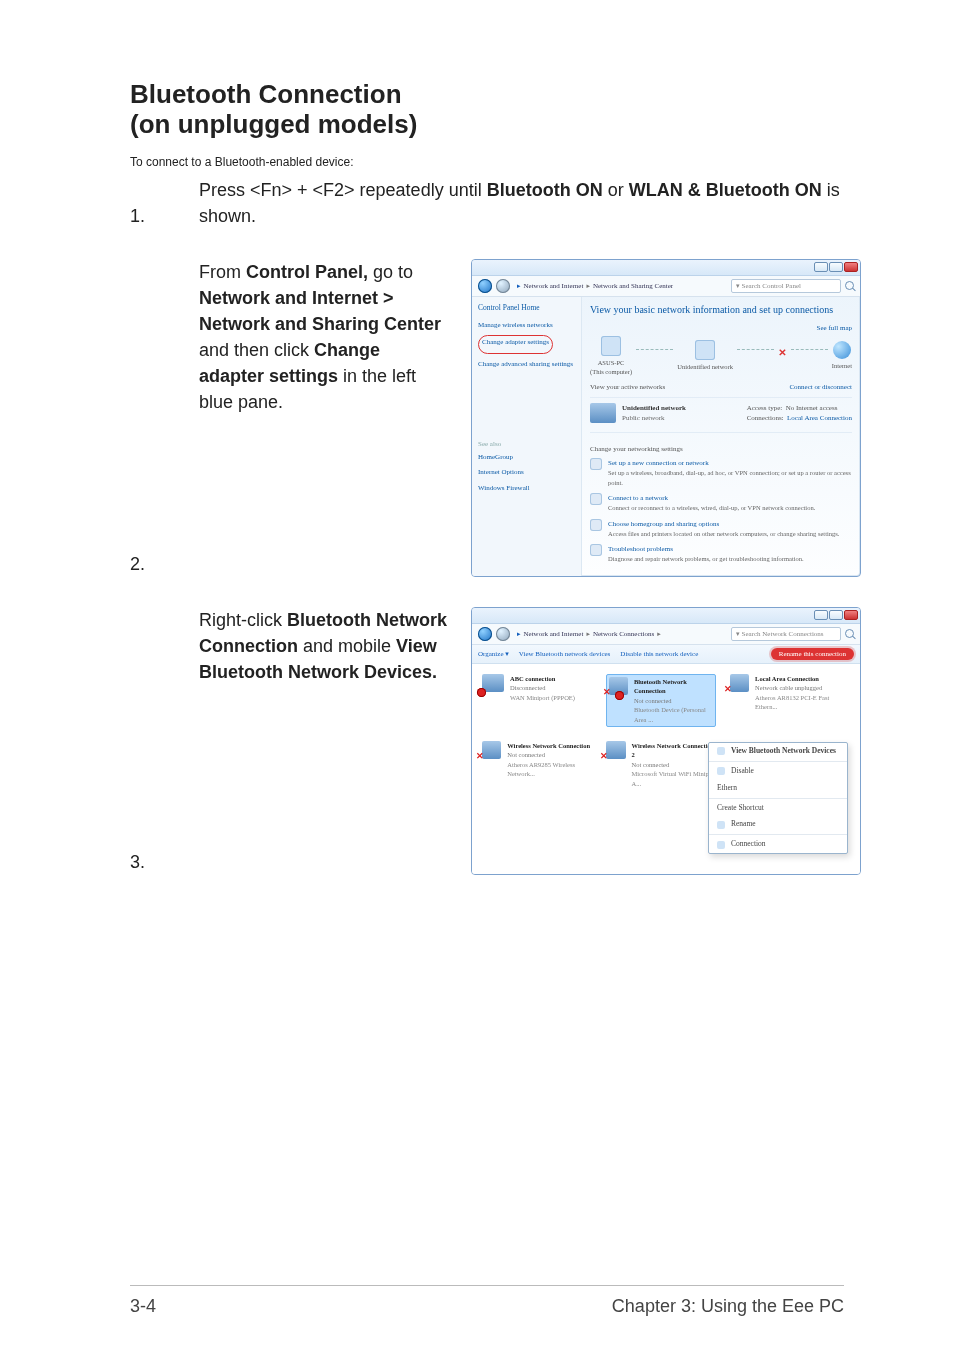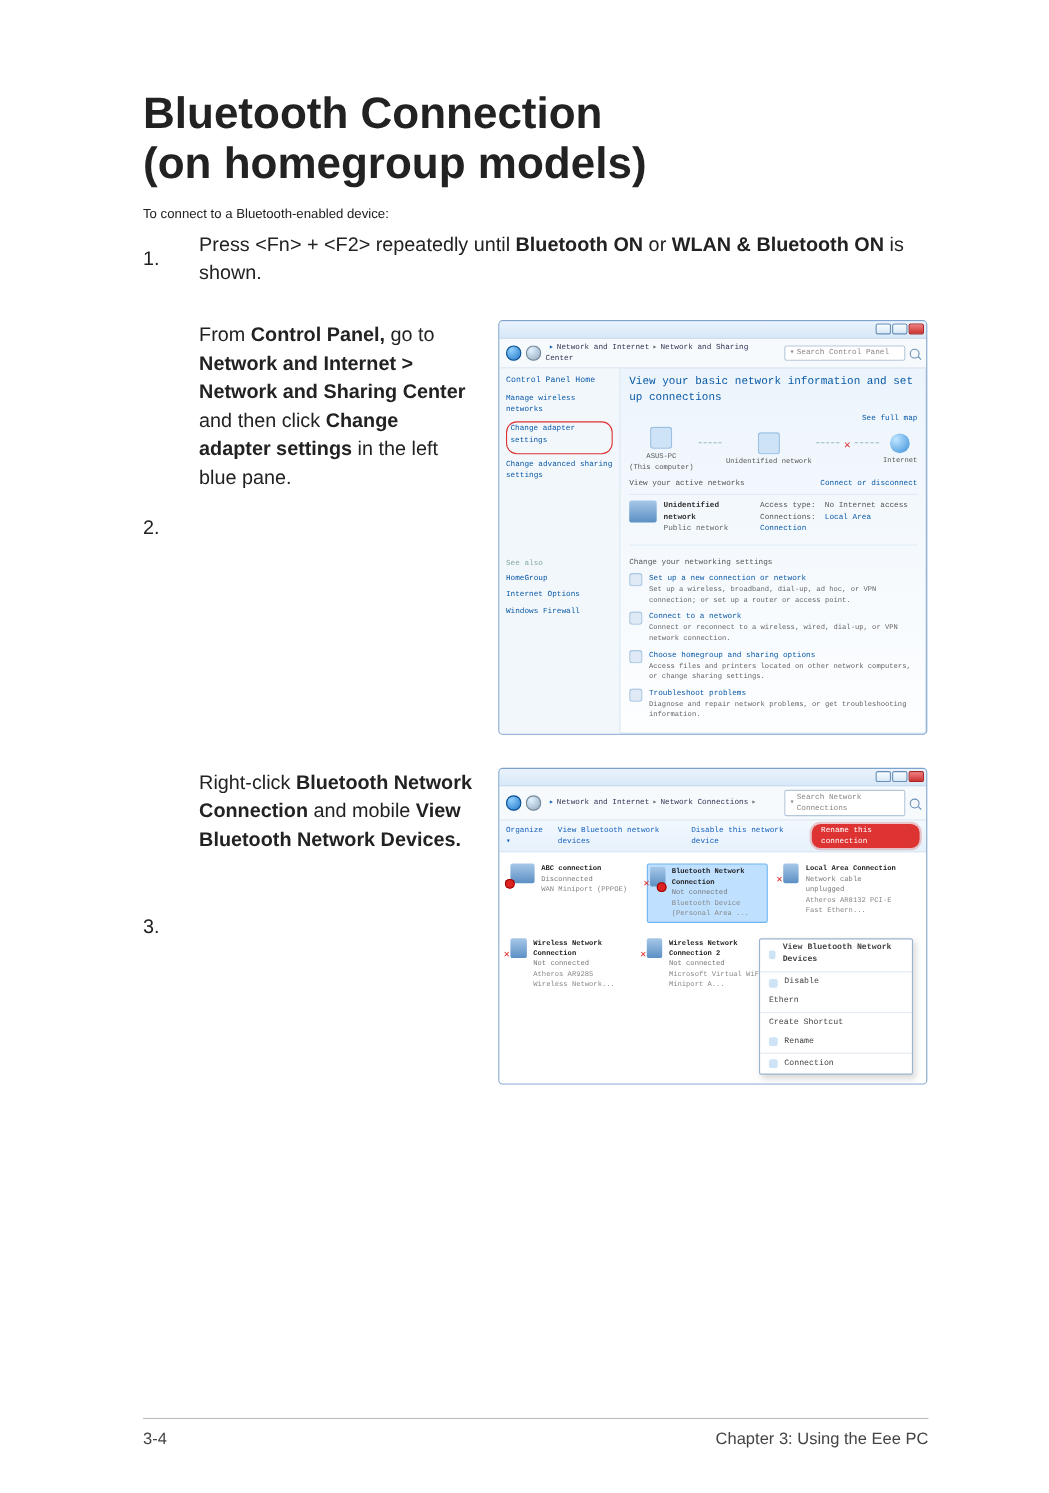--- a/index.html
+++ b/index.html
@@ -8,21 +8,21 @@
     width: 954px;
     height: 1357px;
     padding: 80px 110px 40px 130px;
     position: relative;
     display: flex;
     flex-direction: column;
   }
   h1 {
     font-family: "Segoe UI", Arial, sans-serif;
     font-weight: 700;
-    font-size: 40px;
+    font-size: 26px;
     line-height: 1.15;
     margin-bottom: 14px;
   }
   .intro {
     font-size: 18px;
     line-height: 1.38;
     margin-bottom: 24px;
   }
   .lead {
     font-size: 12px;
@@ -30,51 +30,51 @@
     margin-bottom: 6px;
   }
   ol.steps {
     list-style: none;
     counter-reset: step;
     padding-left: 0;
   }
   ol.steps > li {
     counter-increment: step;
     display: flex;
-    gap: 25px;
+    gap: 43px;
     margin-bottom: 30px;
-    align-items: center;
+    align-items: flex-end;
     font-size: 18px;
     line-height: 1.45;
   }
   ol.steps > li .num { width: 26px; flex: 0 0 26px; }
   ol.steps > li .num::before { content: counter(step) "."; }
   ol.steps > li .step-body { flex: 1; display: flex; gap: 22px; align-items: flex-start; }
   ol.steps > li .step-text { flex: 0 0 250px; }
   ol.steps > li.full .step-text { flex: 1; }
   .b { font-weight: 700; }
 
   
   .footer {
     margin-top: auto;
     border-top: 1px solid #bbb;
     padding-top: 10px;
     display: flex;
     justify-content: space-between;
-    font-size: 15px;
+    font-size: 18px;
     color: #444;
   }
 
   
   .win {
     border: 1px solid #7da2ce;
     border-radius: 4px;
     width: 390px;
     font-size: 8px;
-    font-family: Liberation Mono, monospace;
+    font-family: Liberation Serif, serif;
     color: #444;
     background: linear-gradient(#eaf3fb, #fdfeff);
     box-shadow: 0 0 0 1px #d9e6f2 inset;
     overflow: hidden;
   }
   .win .titlebar {
     height: 16px;
     background: linear-gradient(#eaf3fd, #d7e8f8);
     display: flex;
     justify-content: flex-end;
@@ -189,21 +189,21 @@
   .ctxmenu .mi .bull { width: 8px; height: 8px; background: #cfe3f6; border-radius: 2px; }
   .rel { position: relative; }
   .winbody2 { min-height: 210px; background: #fff; }
 </style>
 </head>
 <body>
 
 <div class="page">
   <h1>
     <span>Bluetooth Connection</span><br>
-    <span>(on homegroup models)</span>
+    <span>(on unplugged models)</span>
   </h1>
 
 
   <p class="lead">To connect to a Bluetooth-enabled device:</p>
 
   <ol class="steps">
 
     <li class="full">
       <span class="num"></span>
       <div class="step-body">

